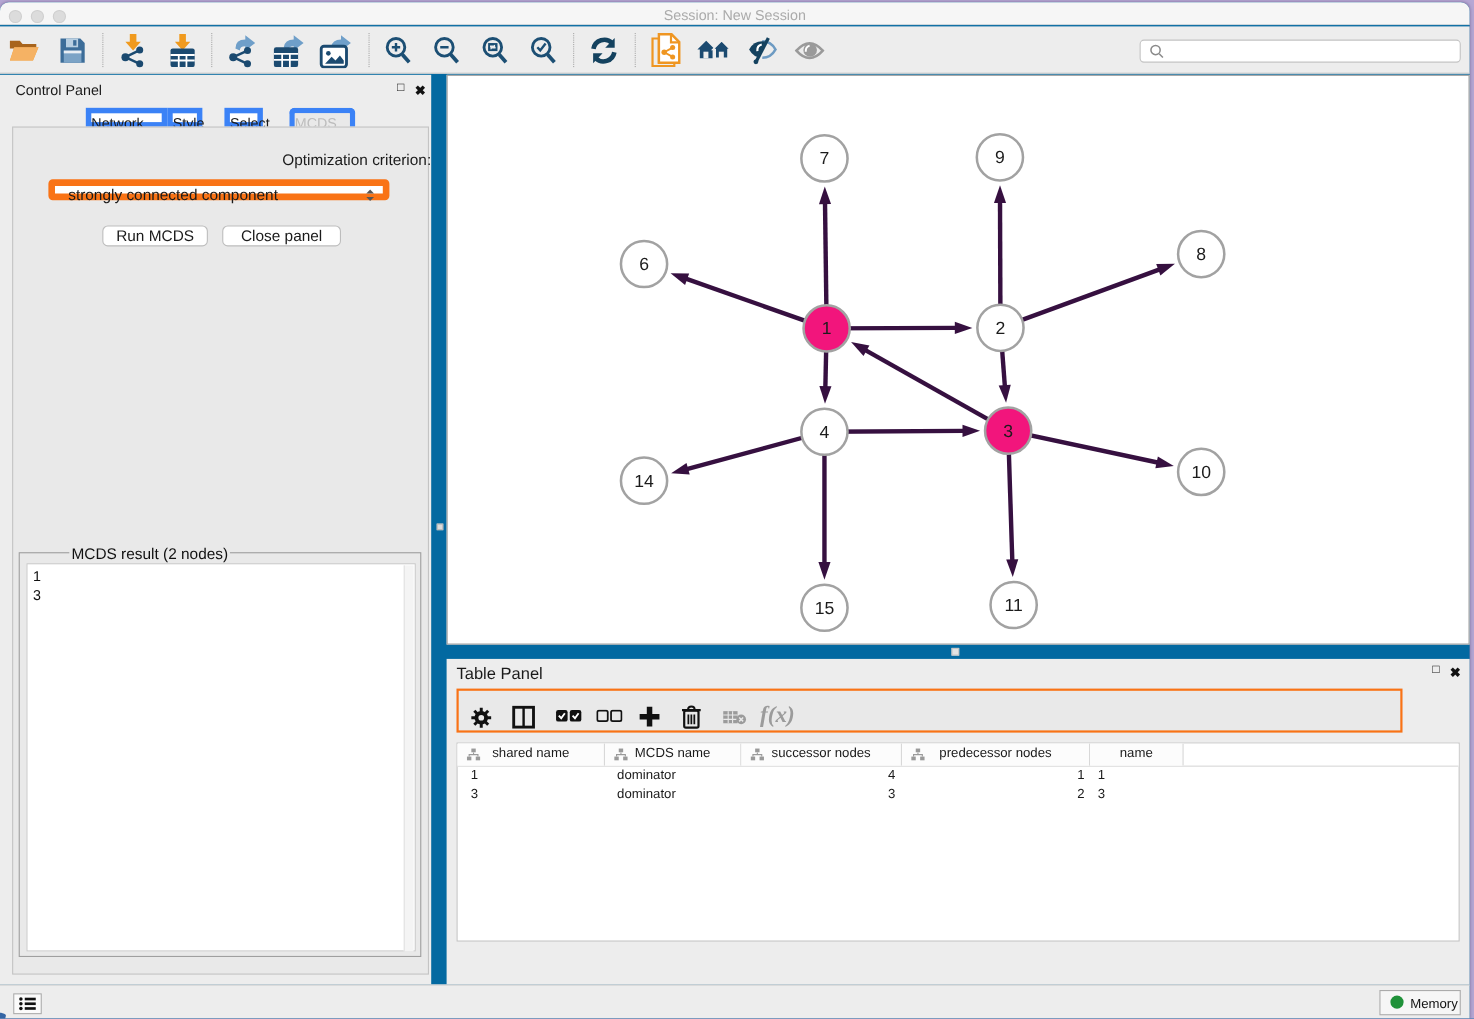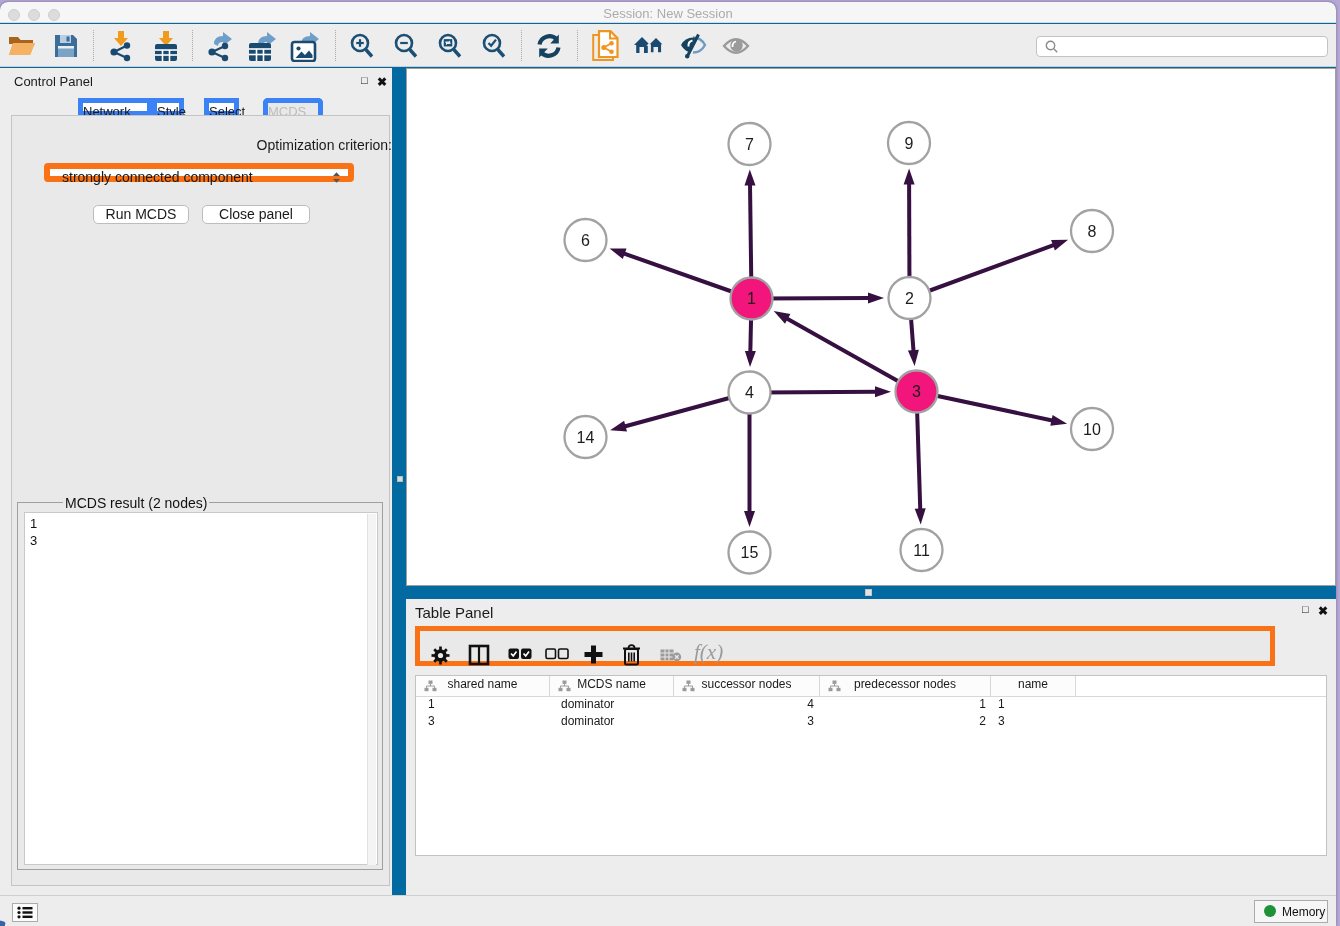--- a/index.html
+++ b/index.html
@@ -51,21 +51,21 @@
   background:#ffffff; border:1px solid #9f9f9f; }
 #nettitle { position:absolute; left:0; top:0; width:928px; height:21px;
   background:linear-gradient(#f4f4f4,#dadada); border-bottom:1px solid #ababab; }
 .mac { position:absolute; top:4px; width:13px; height:13px; border-radius:50%; }
 #netname { position:absolute; top:4px; left:0; width:100%; text-align:center;
   font-size:12px; font-weight:bold; color:#111; }
 
 #tpanel { position:absolute; left:406px; top:597px; width:930px; height:296px; background:#ededed; }
 #tptitle { position:absolute; left:9px; top:5px; font-size:15px; color:#1a1a1a; }
 #tptoolbar { position:absolute; left:9px; top:27px; width:860px; height:40px;
-  background:#e9e9e9; border:5px solid #f97316; }
+  background:#e9e9e9; border:2px solid #f97316;font-weight:bold; }
 #ttable { position:absolute; left:9px; top:76px; width:912px; height:181px;
   background:#ffffff; border:1px solid #c2c2c2; }
 .thcell { position:absolute; top:0; height:20px; background:#fcfcfc;
   border-right:1px solid #d8d8d8; font-size:12px; color:#1a1a1a; text-align:center; line-height:17px; }
 #thead { position:absolute; left:0; top:0; width:910px; height:21px;
   background:#ffffff; border-bottom:1px solid #d8d8d8; }
 .trow { position:absolute; font-size:12px; color:#1a1a1a; }
 .btab { position:absolute; top:0; height:20px; background:#ffffff; border:1px solid #c9c9c9;
   font-size:13px; color:#111; text-align:center; line-height:19px; }
 

